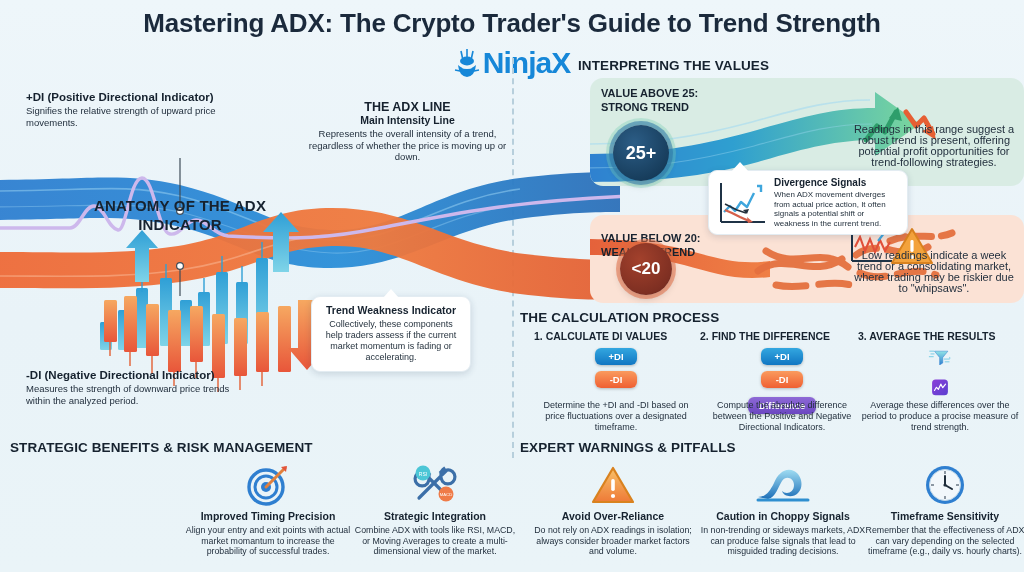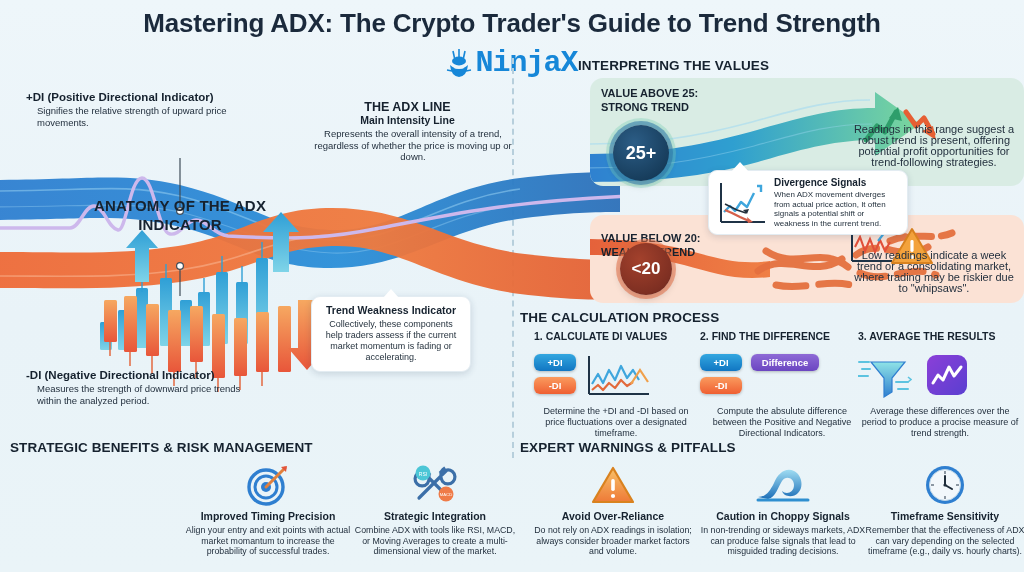--- a/index.html
+++ b/index.html
@@ -11,34 +11,34 @@
     position:relative;
   }
   #root { position:relative; width:1024px; height:572px; background:linear-gradient(180deg,#eef6fa 0%,#e9f3f8 55%,#eaf4f8 100%); }
 
   
   .title {
     position:absolute; left:0; top:8px; width:1024px; text-align:center;
     font-size:26px; font-weight:bold; letter-spacing:-.2px; color:#1b2a3c;
   }
   .logo-wrap { position:absolute; left:0; top:48px; width:1024px; text-align:center; }
-  .logo-row { display:inline-flex; align-items:center; gap:3px;font-family:Liberation Mono, monospace; }
+  .logo-row { display:inline-flex; align-items:center; gap:3px; }
   .logo-mark { width:26px; height:30px; display:block; }
   .logo-text { font-size:30px; font-weight:bold; color:#1687d8; letter-spacing:-1px; line-height:30px; }
 
   
   .vdivider { position:absolute; left:512px; top:58px; width:0; height:400px;
     border-left:2px dashed #b7cfdc; }
 
   
   .ribbon-svg { position:absolute; left:0; top:60px; }
 
   .lbl { position:absolute; }
   .lbl .h { font-size:11.5px; font-weight:bold; color:#15212e; line-height:14px; }
-  .lbl .p { font-size:9.5px; color:#23303e; line-height:11.5px; margin-top:1px;margin-left:11px; }
+  .lbl .p { font-size:9.5px; color:#23303e; line-height:11.5px; margin-top:1px; }
 
   #pdi-label { left:26px; top:90px; width:215px; }
   #ndi-label { left:26px; top:368px; width:225px; }
 
   #adx-line-label { left:300px; top:100px; width:215px; text-align:center; }
   #adx-line-label .h  { font-size:12.5px; }
   #adx-line-label .sub{ font-size:10.5px; font-weight:bold; color:#15212e; line-height:13px; }
   #adx-line-label .p  { font-size:9.5px; }
 
   #anatomy-heading { position:absolute; left:55px; top:196px; width:250px; text-align:center;
@@ -93,21 +93,21 @@
   }
 
   
   #calc-title { left:520px; top:310px; width:504px; }
   .calc-col { position:absolute; width:164px; }
   .calc-col .step-h { font-size:10.5px; font-weight:bold; color:#16222f; line-height:13px; }
   .calc-col .step-p { font-size:9px; color:#23303e; line-height:11px; text-align:center; margin-top:4px; }
   #calc-1 { left:534px; top:330px; }
   #calc-2 { left:700px; top:330px; }
   #calc-3 { left:858px; top:330px; }
-  .calc-art { height:48px; display:flex; align-items:flex-start; gap:9px; margin-top:11px; }
+  .calc-art { height:48px; display:flex; align-items:center; gap:9px; margin-top:5px;flex-direction:column; }
   .chip { border-radius:6px; color:#fff; font-size:9.5px; font-weight:bold; text-align:center;
     padding:3px 0; width:42px; box-shadow:0 1px 3px rgba(0,0,0,.25); }
   .chip.pdi { background:linear-gradient(180deg,#33a7e0,#1176c2); }
   .chip.ndi { background:linear-gradient(180deg,#fa9b5e,#ef5f32); }
   .chip.diff{ background:linear-gradient(180deg,#8e6ad6,#6b46c1); width:68px; font-size:9.5px; }
   .chip-stack { display:flex; flex-direction:column; gap:6px; }
 
   
   #benefits-title { left:10px; top:440px; width:500px; }
   #warnings-title { left:520px; top:440px; width:504px; }

